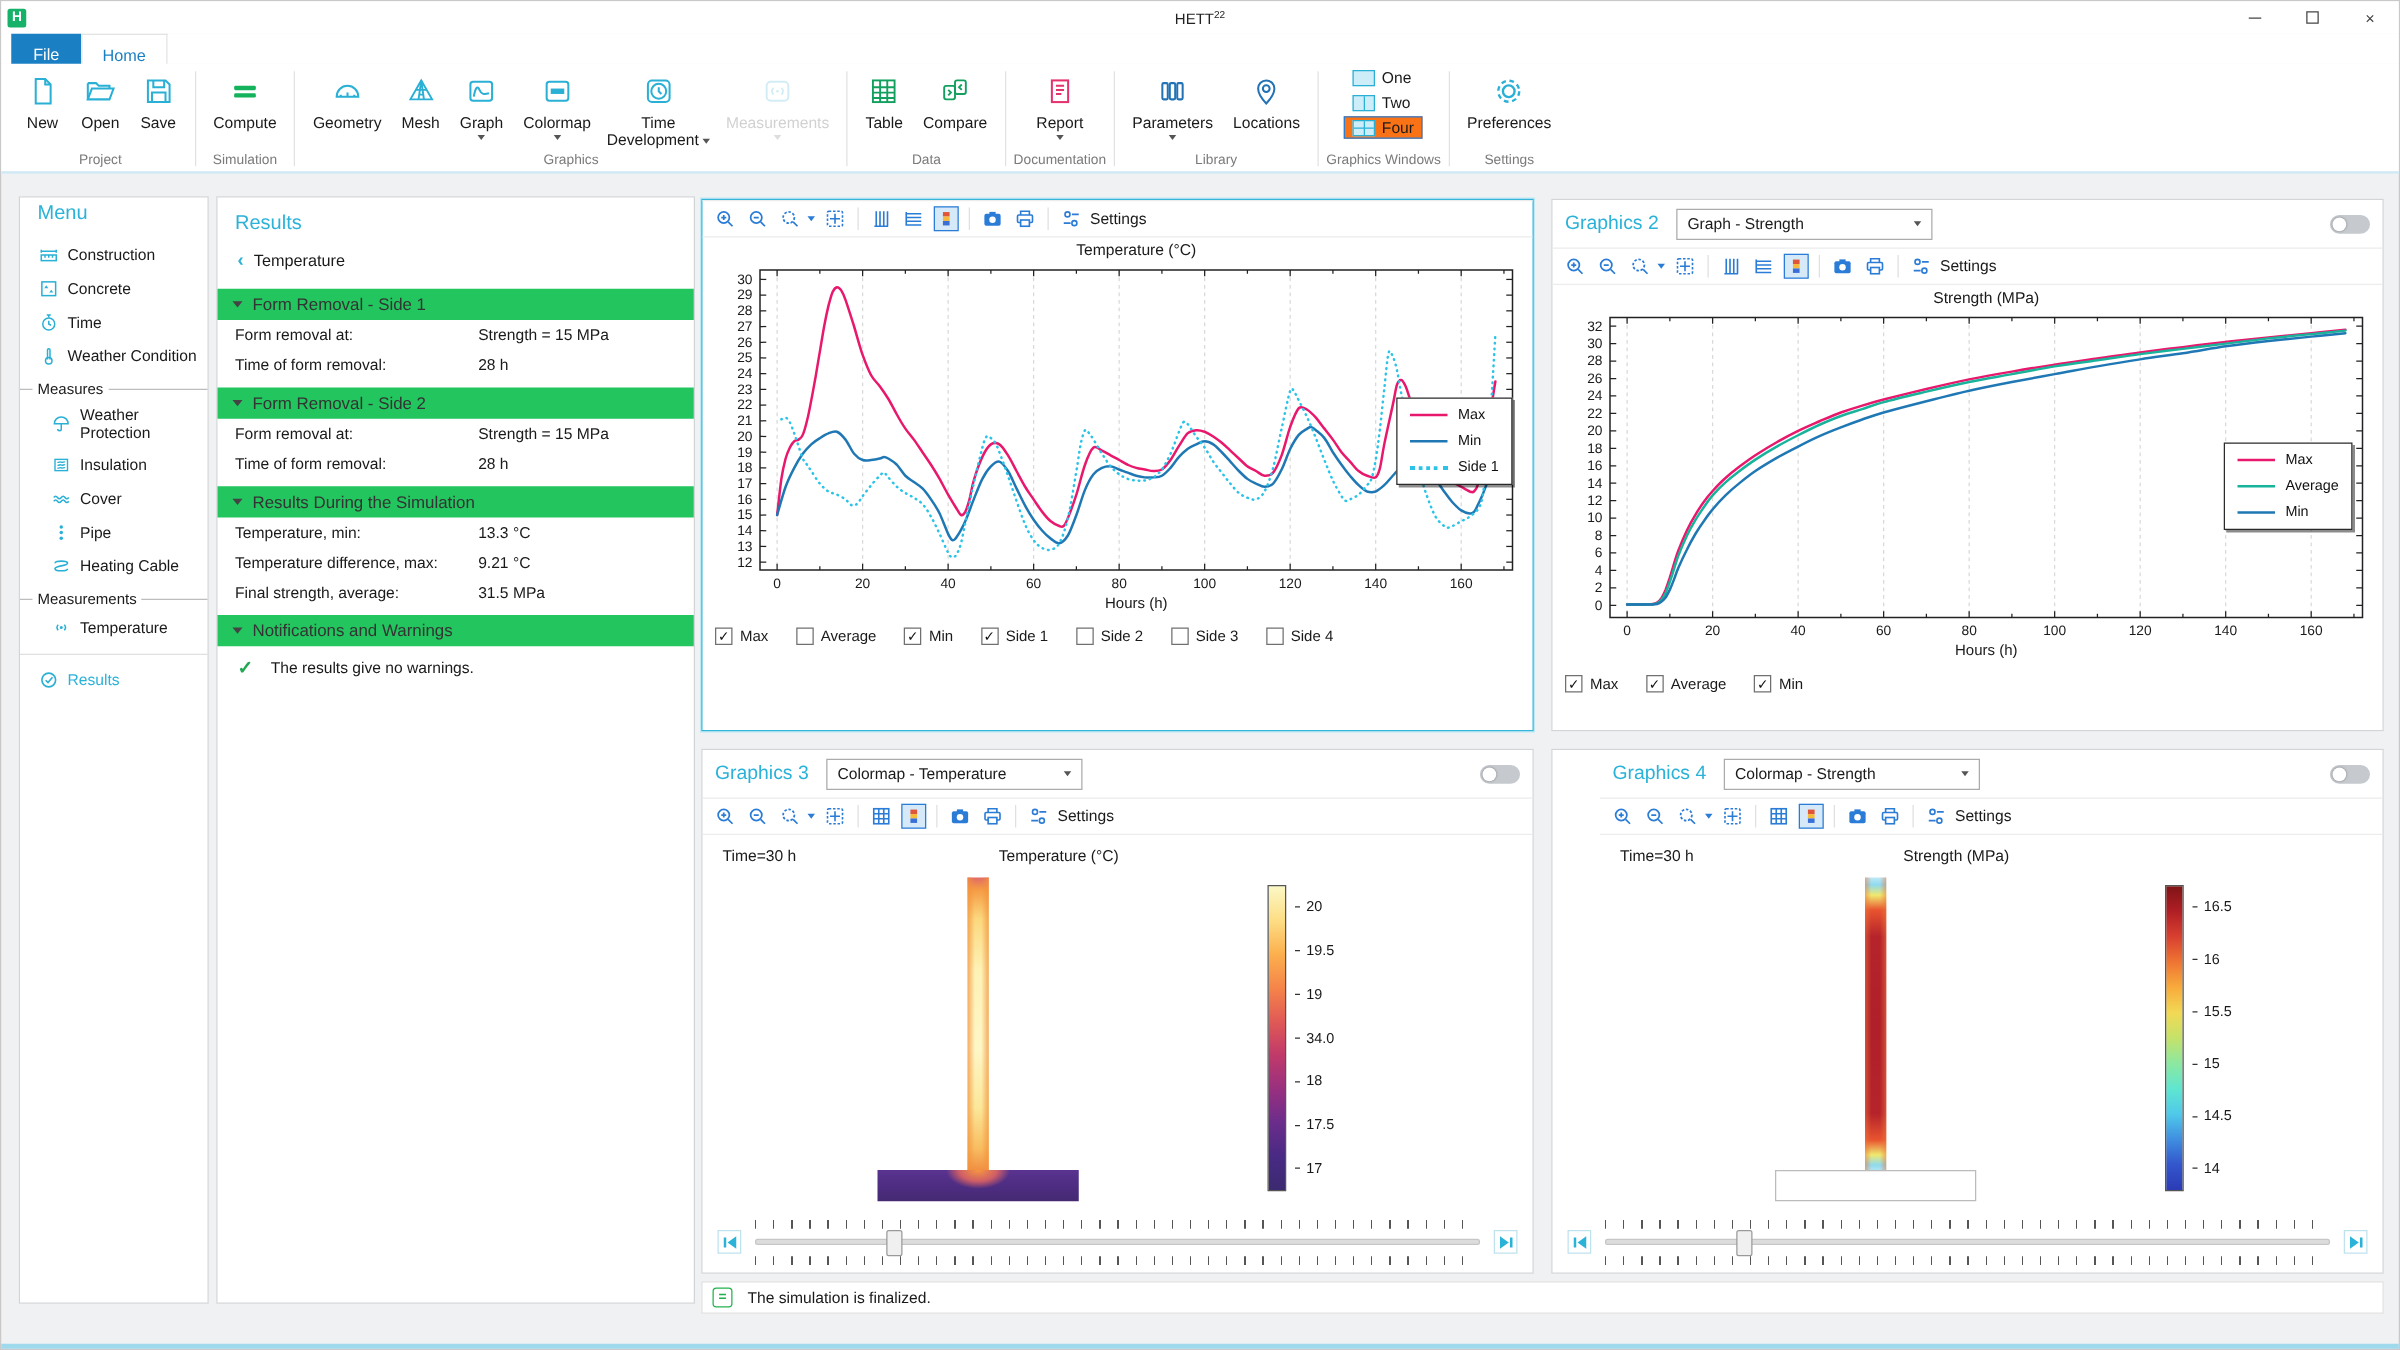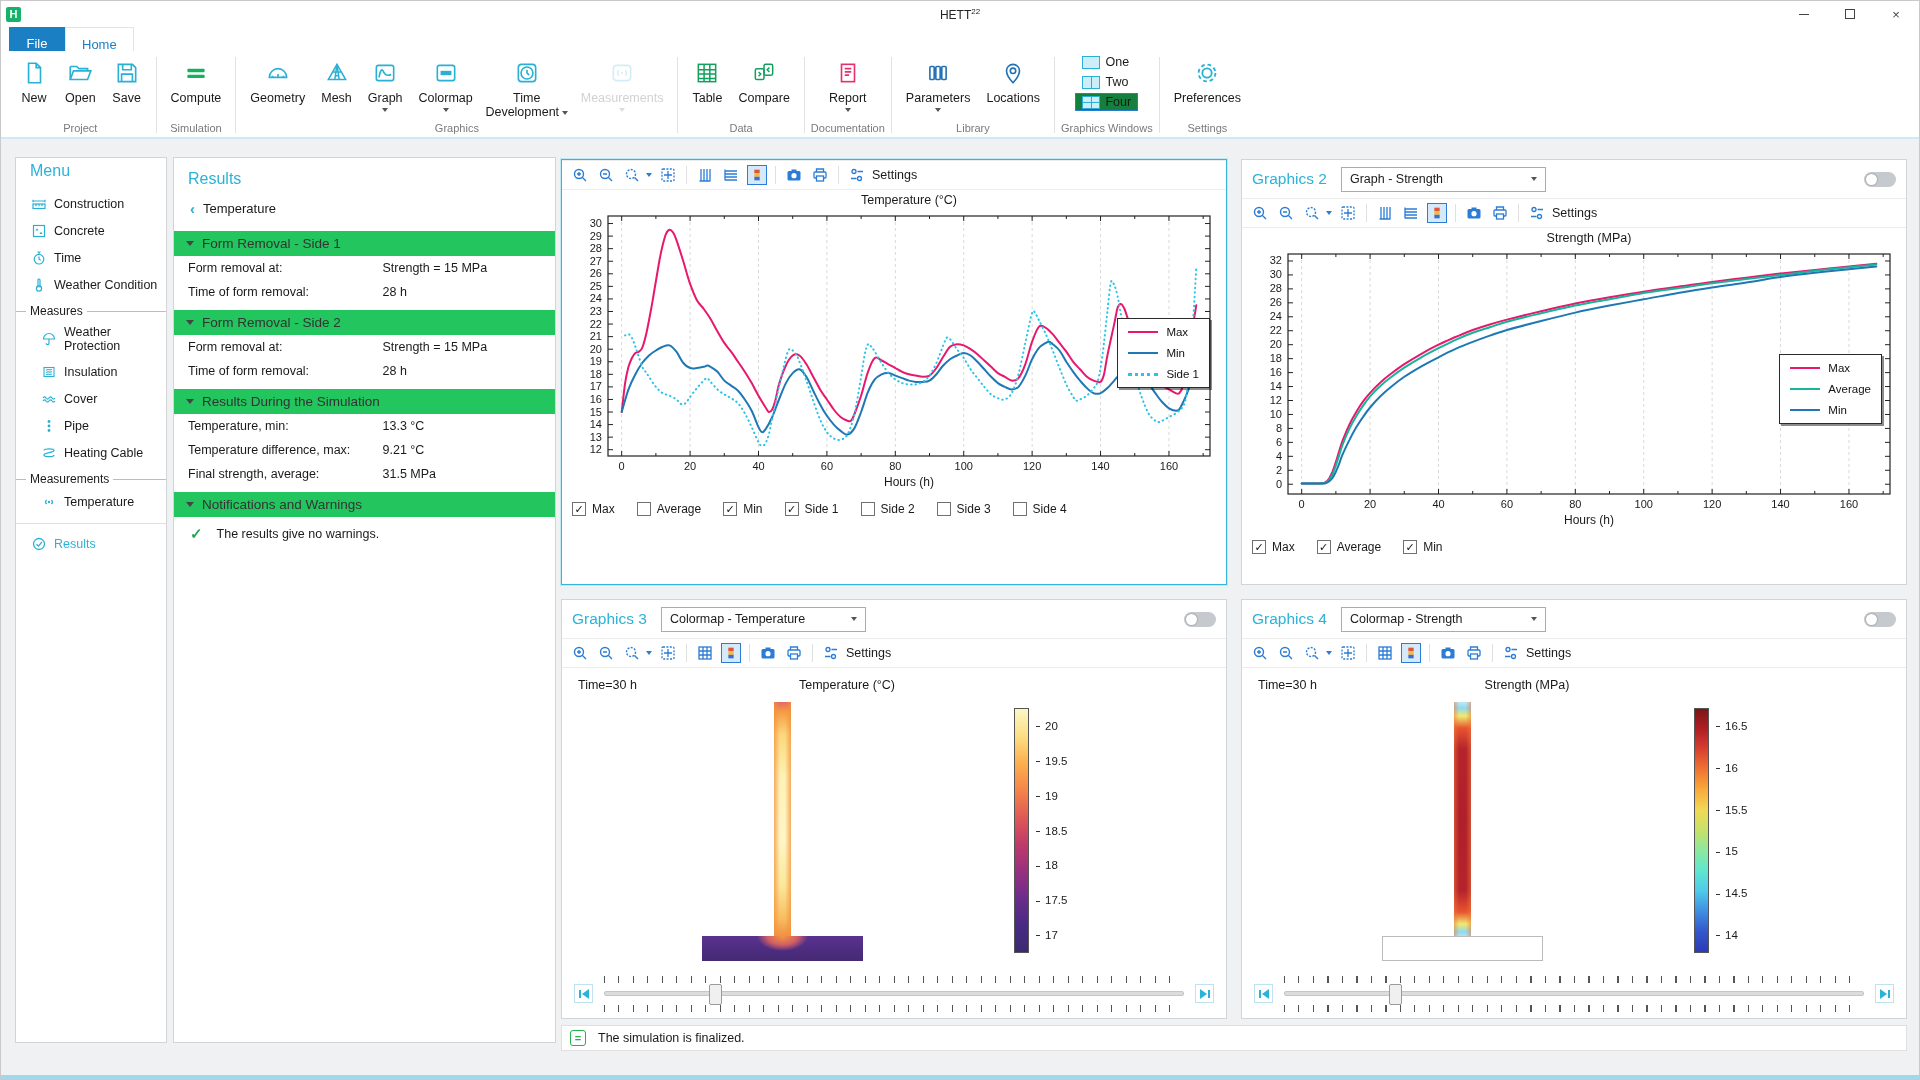--- a/index.html
+++ b/index.html
@@ -32,34 +32,34 @@
   .rsep { width:1px; background:#e2e2e2; margin:4px 0; }
   .rbtn { display:flex; flex-direction:column; align-items:center; padding:4px 8px 0 8px; min-width:46px; cursor:default; }
   .rbtn .ricon { height:32px; display:flex; align-items:center; justify-content:center; }
   .rbtn .rlabel { font-size:12.5px; color:#1a1a1a; margin-top:2px; white-space:nowrap; text-align:center; }
   .rbtn.disabled { opacity:.45; }
   .rbtn.disabled .rlabel { color:#9a9a9a; }
   .caret { display:inline-block; width:0; height:0; border-left:3.5px solid transparent; border-right:3.5px solid transparent; border-top:4px solid #555; margin-top:3px; }
   .caret.inline { margin-left:3px; margin-bottom:1px; }
   .gw-col { display:flex; flex-direction:column; justify-content:center; gap:2px; }
   .gwbtn { display:flex; align-items:center; gap:5px; font-size:12.5px; color:#1a1a1a; padding:1px 6px; border:1px solid transparent; }
-  .gwbtn.sel { background:#15803d; border-color:#2b7cd3; }
+  .gwbtn.sel { background:#f97316; border-color:#2b7cd3; }
   .gwicon { width:18px; height:13px; border:1px solid #2ab0d5; background:#cdeef8; position:relative; }
   .gwicon.two::before { content:""; position:absolute; left:50%; top:0; bottom:0; width:1px; background:#2ab0d5; }
   .gwicon.four::before { content:""; position:absolute; left:50%; top:0; bottom:0; width:1px; background:#2ab0d5; }
   .gwicon.four::after { content:""; position:absolute; top:50%; left:0; right:0; height:1px; background:#2ab0d5; }
 
   
   .panel { position:absolute; background:#fff; border:1px solid #d2d5d8; }
   .sidebar   { left:14px;  top:156px; width:152px; height:886px; }
   .resultsp  { left:172px; top:156px; width:383px; height:886px; }
   .gpanel1 { left:560px;  top:158px; width:666px; height:426px; border:1px solid #35b5d9; box-shadow:0 0 0 1px #bfe9f4; }
   .gpanel2 { left:1240px; top:158px; width:666px; height:426px; }
   .gpanel3 { left:560px;  top:598px; width:666px; height:420px; }
-  .gpanel4 { left:1240px; top:598px; width:666px; height:420px; }
+  .gpanel4 { left:1240px; top:598px; width:666px; height:420px;padding-left:38px; }
 
   
   .menu-title { color:#2bb2d8; font-size:16px; padding:4px 0 10px 14px; }
   .mitem { display:flex; align-items:center; gap:7px; padding:5px 0 5px 14px; font-size:12.5px; color:#1a1a1a; }
   .mitem.indent { padding-left:24px; }
   .mitem .micon { width:17px; height:17px; display:flex; align-items:center; justify-content:center; color:#2ab0d5; flex:none; }
   .mgroup { display:flex; align-items:center; font-size:12px; color:#1a1a1a; margin:6px 0 2px 0; }
   .mgroup::before { content:""; width:10px; height:1px; background:#bdbdbd; margin-right:4px; }
   .mgroup::after { content:""; flex:1; height:1px; background:#bdbdbd; margin-left:4px; }
   .mdivider { height:1px; background:#e0e0e0; margin:8px 0 6px 0; }
@@ -1112,21 +1112,21 @@
     </div>
     <div class="cm-content">
       <span class="cm-time">Time=30 h</span>
       <span class="cm-title">Temperature (°C)</span>
       <div class="cm-wall wall-temp"></div>
       <div class="cm-slab slab-temp"></div>
       <div class="colorbar" style="background: linear-gradient(rgb(251, 248, 197), rgb(253, 222, 133), rgb(252, 176, 78), rgb(245, 133, 73), rgb(224, 90, 86), rgb(192, 58, 106), rgb(153, 48, 127), rgb(107, 45, 139), rgb(72, 42, 132), rgb(60, 42, 112));">
           <span class="cbar-tick" style="top: 7%;">20</span>
           <span class="cbar-tick" style="top: 21.3333%;">19.5</span>
           <span class="cbar-tick" style="top: 35.6667%;">19</span>
-          <span class="cbar-tick" style="top: 50%;">18.5</span>
+          <span class="cbar-tick" style="top: 50%;">34.0</span>
           <span class="cbar-tick" style="top: 64.3333%;">18</span>
           <span class="cbar-tick" style="top: 78.6667%;">17.5</span>
           <span class="cbar-tick" style="top: 93%;">17</span>
         </div>
     </div>
     <div class="slider-row">
       <span class="sbtn left">
           <span class="bar"></span>
           <span class="tri-l"></span>
         </span>

